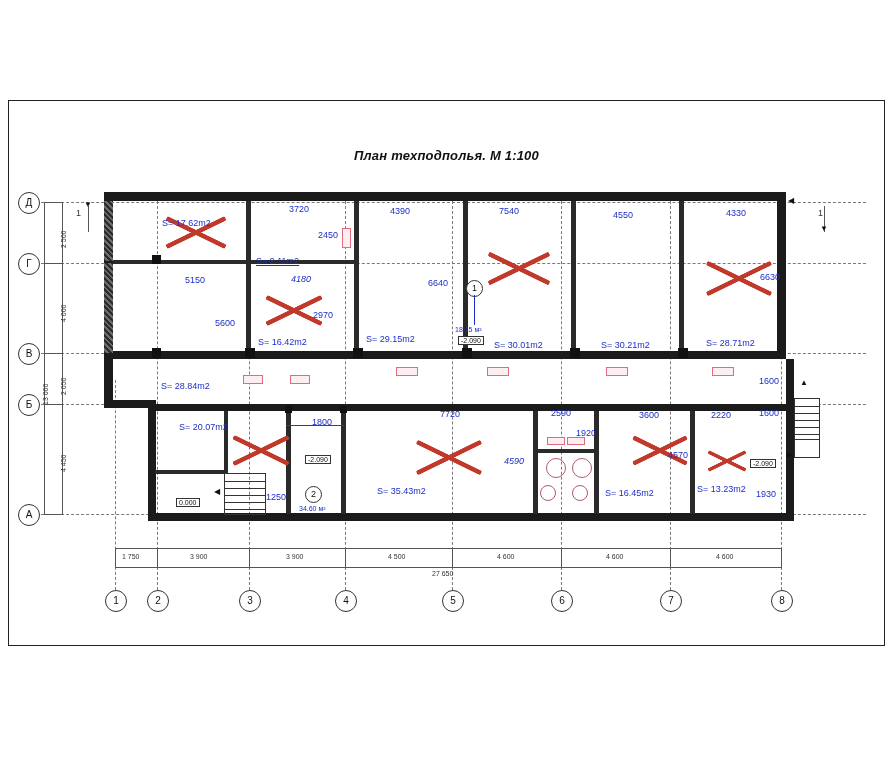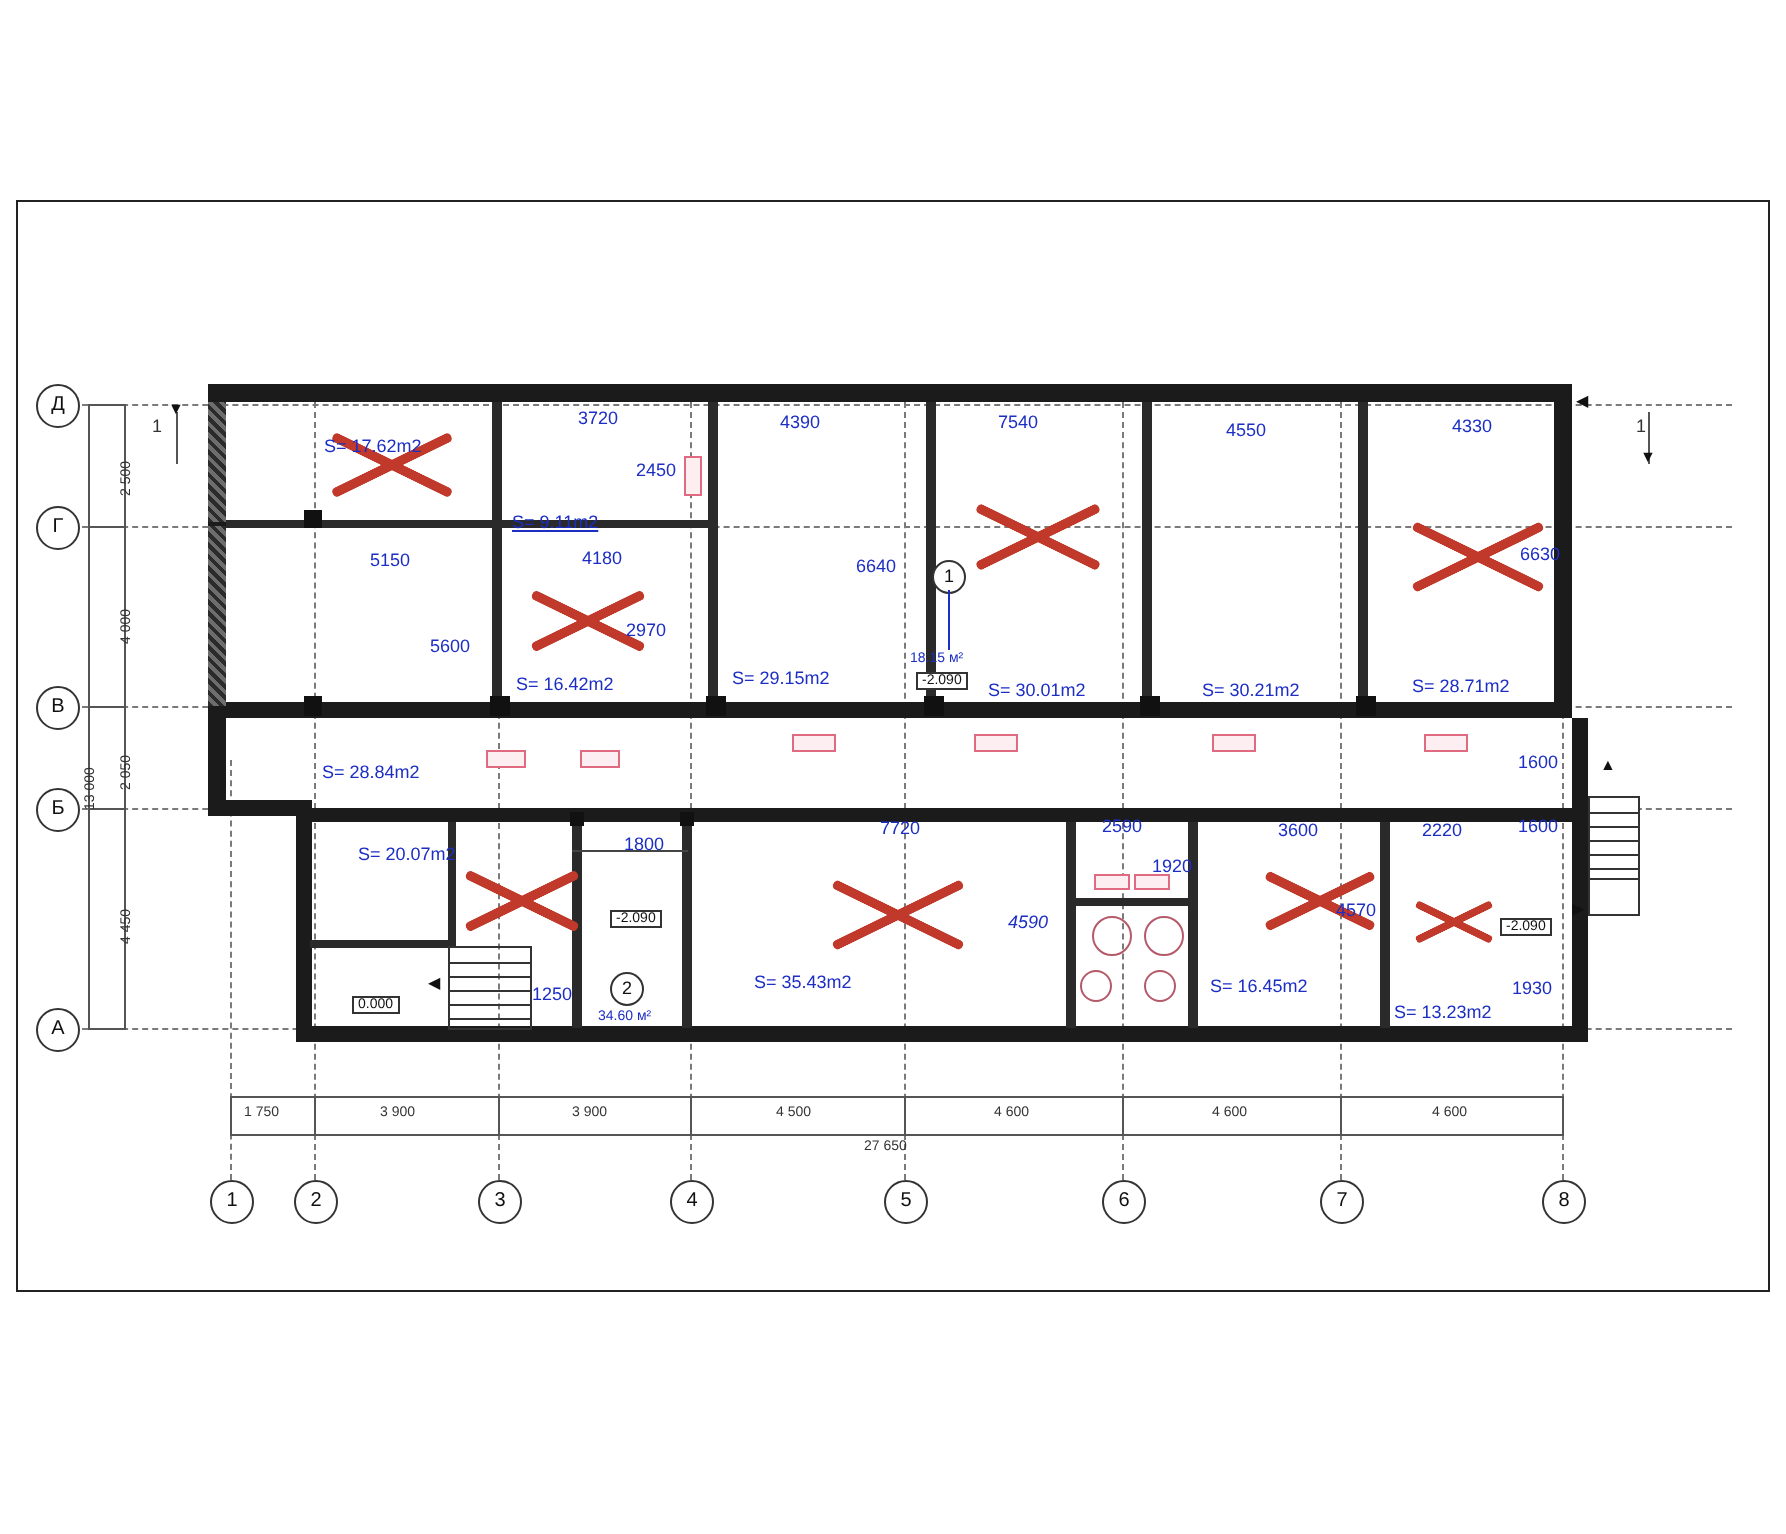--- a/index.html
+++ b/index.html
@@ -176,20 +176,21 @@
 </head>
 <body>
 
 <div id="sheet">
 
   <div class="frame-line" style="left:8px;top:100px;width:877px;height:1px;"></div>
   <div class="frame-line" style="left:8px;top:645px;width:877px;height:1px;"></div>
   <div class="frame-line" style="left:8px;top:100px;width:1px;height:546px;"></div>
   <div class="frame-line" style="left:884px;top:100px;width:1px;height:546px;"></div>
 
+  <div class="plan-title">План техподполья.  М 1:100</div>
 
   <div class="axline" style="left:36px;top:202px;width:830px;"></div>
   <div class="axline" style="left:36px;top:263px;width:830px;"></div>
   <div class="axline" style="left:36px;top:353px;width:830px;"></div>
   <div class="axline" style="left:36px;top:404px;width:830px;"></div>
   <div class="axline" style="left:36px;top:514px;width:830px;"></div>
 
   <div class="axline-v" style="left:115px;top:380px;height:210px;"></div>
   <div class="axline-v" style="left:157px;top:196px;height:394px;"></div>
   <div class="axline-v" style="left:249px;top:196px;height:394px;"></div>
@@ -285,21 +286,21 @@
       <span class="b"></span>
     </div>
 
   <div class="blue" style="left:289px;top:204px;">3720</div>
   <div class="blue" style="left:318px;top:230px;">2450</div>
   <div class="blue" style="left:390px;top:206px;">4390</div>
   <div class="blue" style="left:499px;top:206px;">7540</div>
   <div class="blue" style="left:613px;top:210px;">4550</div>
   <div class="blue" style="left:726px;top:208px;">4330</div>
   <div class="blue" style="left:185px;top:275px;">5150</div>
-  <div class="blue" style="left:291px;top:274px;">4180</div>
+  <div class="blue" style="left:291px;top:274px;font-style:italic;">4180</div>
   <div class="blue" style="left:215px;top:318px;">5600</div>
   <div class="blue" style="left:313px;top:310px;">2970</div>
   <div class="blue" style="left:428px;top:278px;">6640</div>
   <div class="blue" style="left:760px;top:272px;">6630</div>
 
   <div class="area" style="left:162px;top:218px;">S= 17.62m2</div>
   <div class="area" style="left:256px;top:256px;text-decoration:underline;">S= 9.11m2</div>
   <div class="area" style="left:258px;top:337px;">S= 16.42m2</div>
   <div class="area" style="left:366px;top:334px;">S= 29.15m2</div>
   <div class="area" style="left:494px;top:340px;">S= 30.01m2</div>
@@ -317,21 +318,21 @@
   <div class="blue" style="left:440px;top:409px;">7720</div>
   <div class="blue" style="left:504px;top:456px;font-style:italic;">4590</div>
   <div class="area" style="left:377px;top:486px;">S= 35.43m2</div>
   <div class="blue" style="left:551px;top:408px;">2590</div>
   <div class="blue" style="left:576px;top:428px;">1920</div>
   <div class="blue" style="left:639px;top:410px;">3600</div>
   <div class="blue" style="left:668px;top:450px;">4570</div>
   <div class="area" style="left:605px;top:488px;">S= 16.45m2</div>
   <div class="blue" style="left:711px;top:410px;">2220</div>
   <div class="blue" style="left:756px;top:489px;">1930</div>
-  <div class="area" style="left:697px;top:501px;">S= 13.23m2</div>
+  <div class="area" style="left:697px;top:484px;">S= 13.23m2</div>
   <div class="blue" style="left:759px;top:376px;">1600</div>
   <div class="blue" style="left:759px;top:408px;">1600</div>
   <div class="blue" style="left:266px;top:492px;">1250</div>
 
   <div class="bubble small" style="left:305px;top:486px;">2</div>
   <div class="note-callout" style="left:299px;top:505px;">34.60 м²</div>
 
   <div class="lvl" style="left:305px;top:455px;">-2.090</div>
   <div class="lvl" style="left:750px;top:459px;">-2.090</div>
   <div class="lvl" style="left:176px;top:498px;">0.000</div>

